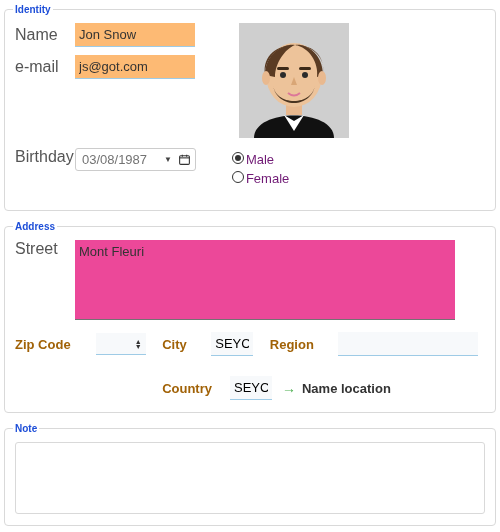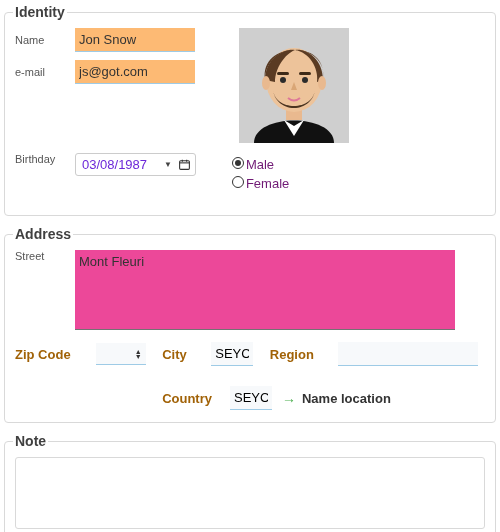--- a/index.html
+++ b/index.html
@@ -14,34 +14,34 @@
   }
   fieldset {
     border: 1px solid #d9d9d9;
     border-radius: 4px;
     margin: 0 0 10px 0;
     padding: 8px 10px 12px 10px;
     position: relative;
   }
   legend {
     font-weight: 600;
-    color: #404040;
-    font-size: 14px;
+    color: #1d4ed8;
+    font-size: 10px;
     padding: 0 2px;
     margin-left: -2px;
   }
   .row {
     display: flex;
     align-items: center;
     margin-bottom: 8px;
   }
   label.fld {
     width: 60px;
     color: #555;
-    font-size: 11px;
+    font-size: 16px;
   }
   label.fld2 {
     color: #a16207;
     font-size: 13px;
     margin-right: 8px;
     font-weight: bold;
   }
   input.txt {
     border: none;
     border-bottom: 1px solid #9ecbe6;
@@ -68,21 +68,21 @@
     align-items: center;
     border: 1px solid #ccc;
     border-radius: 3px;
     padding: 2px 4px;
     background: #fff;
     gap: 6px;
   }
   .date-wrap input {
     border: none; outline: none;
     font-size: 13px; width: 78px;
-    color: #6d28d9;
+    color: #737373;
     background: transparent;
   }
   .sel-tri {
     font-size: 8px; color: #444;
   }
   .cal-icon { display:inline-flex; }
   .gender {
     margin-left: 36px;
     padding-top: 4px;
   }

